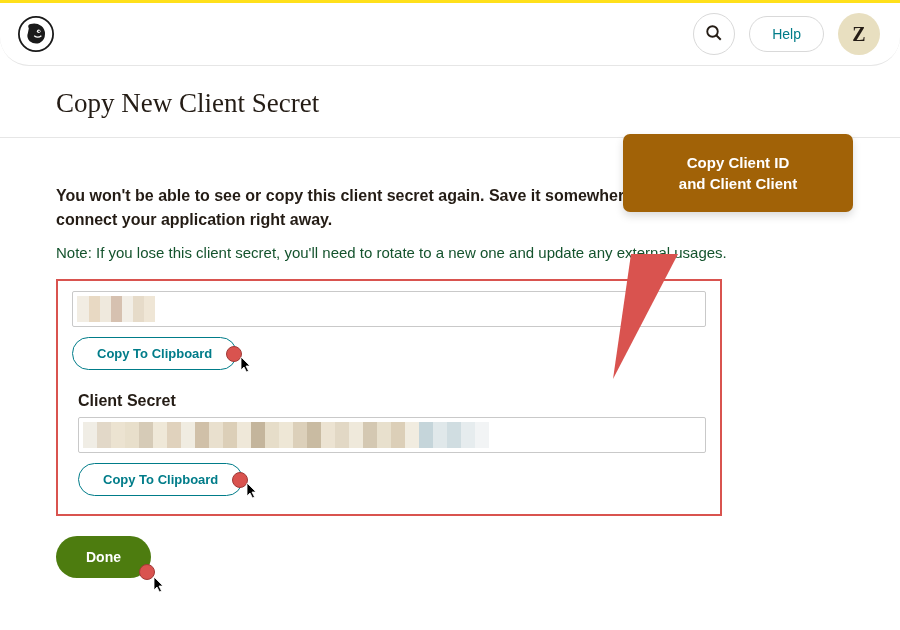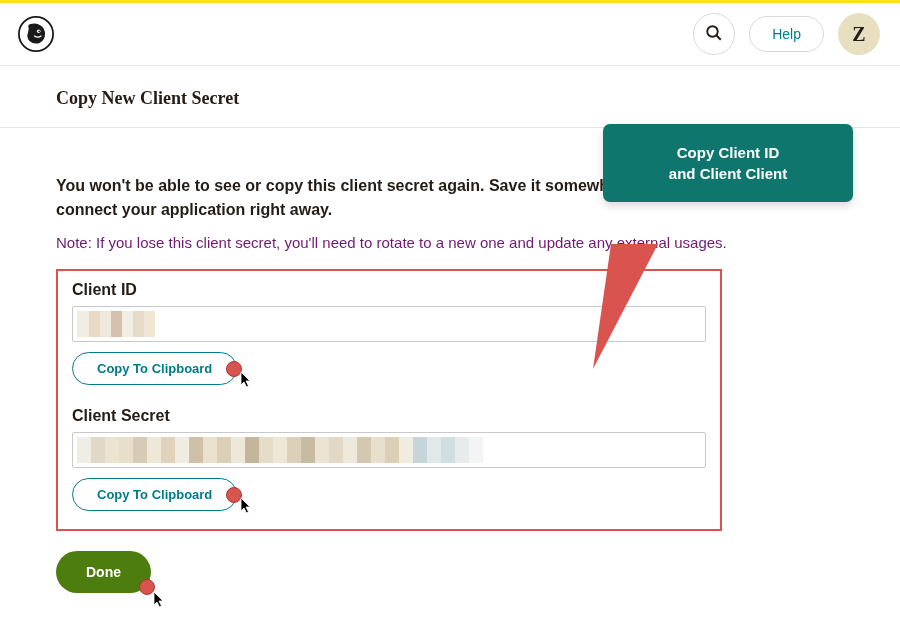--- a/index.html
+++ b/index.html
@@ -15,20 +15,21 @@
       height: 3px;
       background: #ffe01b;
       width: 100%;
     }
     .header {
       display: flex;
       align-items: center;
       justify-content: space-between;
       padding: 10px 20px 10px 18px;
       border-bottom: 1px solid #e6e6e6;
+      border-radius: 29px;
     }
     .logo {
       width: 36px;
       height: 36px;
     }
     .header-right {
       display: flex;
       align-items: center;
       gap: 14px;
     }
@@ -66,48 +67,48 @@
       font-weight: bold;
       color: #241c15;
       cursor: pointer;
     }
     .title-section {
       padding: 22px 56px 18px;
       border-bottom: 1px solid #e6e6e6;
     }
     .page-title {
       font-family: Georgia, 'Times New Roman', serif;
-      font-size: 18px;
-      font-weight: 700;
+      font-size: 27px;
+      font-weight: 400;
       color: #241c15;
     }
     .content {
       padding: 46px 56px 0;
       position: relative;
     }
     .warn-text {
       font-size: 16px;
       font-weight: 600;
       color: #241c15;
       line-height: 1.5;
       margin-bottom: 12px;
     }
     .note-text {
       font-size: 15px;
-      color: #701a75;
+      color: #14532d;
       margin-bottom: 18px;
     }
     .red-box {
       border: 2px solid #d9534f;
       padding: 10px 14px 18px;
       position: relative;
       width: 666px;
     }
     .field-group { }
-    .field-group + .field-group { margin-top: 22px; }
+    .field-group + .field-group { margin-top: 22px; margin-left: 6px; }
     .field-label {
       font-size: 16px;
       font-weight: 600;
       color: #241c15;
       margin-bottom: 7px;
     }
     .field-input {
       width: 100%;
       height: 36px;
       border: 1px solid #c9c9c9;
@@ -158,22 +159,22 @@
       color: #fff;
       font-size: 14px;
       font-weight: 600;
       cursor: pointer;
       position: relative;
     }
     .callout {
       position: absolute;
       top: -4px;
       right: 47px;
-      width: 250px;
-      background: #0f766e;
+      width: 230px;
+      background: #a16207;
       color: #fff;
       border-radius: 7px;
       padding: 18px 16px;
       text-align: center;
       font-size: 15px;
       font-weight: 600;
       line-height: 1.4;
       box-shadow: 0 4px 8px rgba(0,0,0,0.15);
       z-index: 10;
     }
@@ -234,21 +235,20 @@
       </svg>
     </div>
   </div>
 
   <p class="warn-text">You won't be able to see or copy this client secret again. Save it somewhere secure, or use it to connect your application right away.</p>
   <p class="note-text">Note: If you lose this client secret, you'll need to rotate to a new one and update any external usages.</p>
 
   <div class="red-box">
 
     <div class="field-group">
-      <div class="field-label">Client ID</div>
       <div class="field-input">
         <div class="blur-strip">
           <div class="blur-block" style="width:12px;background:#f2ede3"></div>
           <div class="blur-block" style="width:11px;background:#e8d9c3"></div>
           <div class="blur-block" style="width:11px;background:#efe9dd"></div>
           <div class="blur-block" style="width:11px;background:#d6c1b0"></div>
           <div class="blur-block" style="width:11px;background:#f2eee6"></div>
           <div class="blur-block" style="width:11px;background:#e6dbc9"></div>
           <div class="blur-block" style="width:11px;background:#efe6d6"></div>
         </div>

